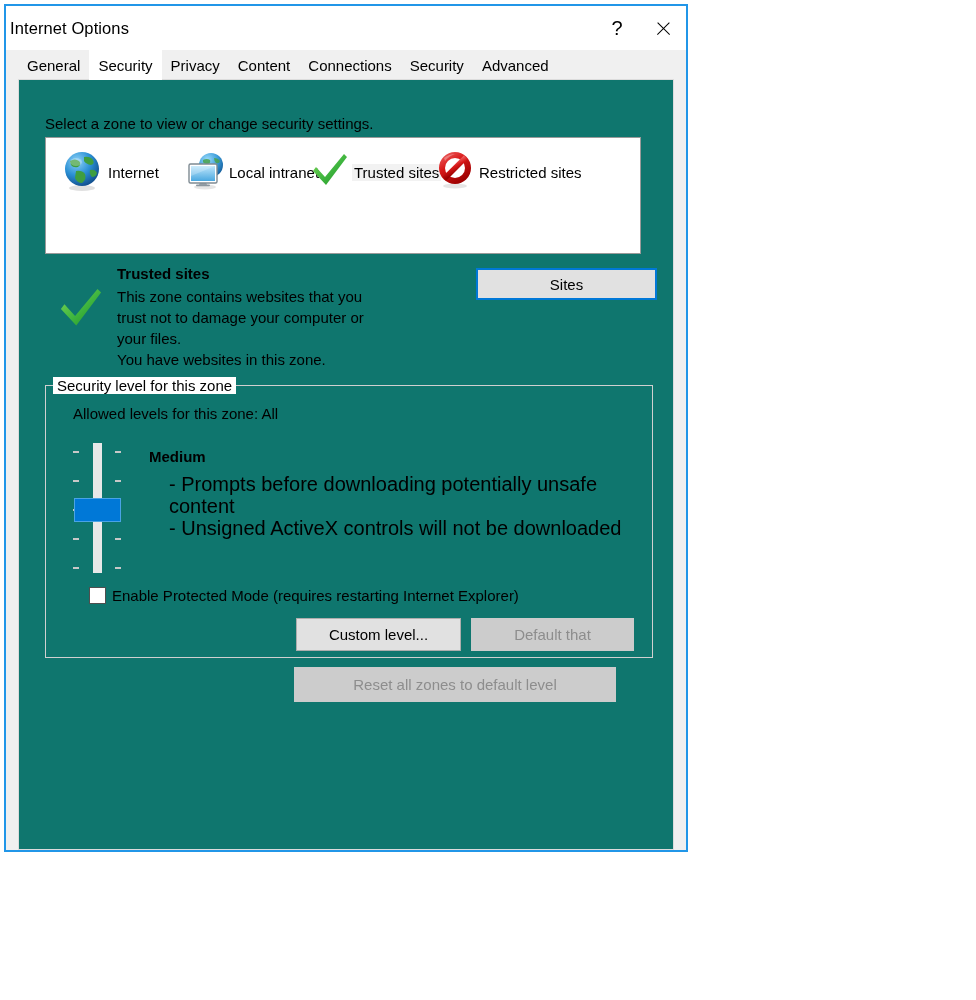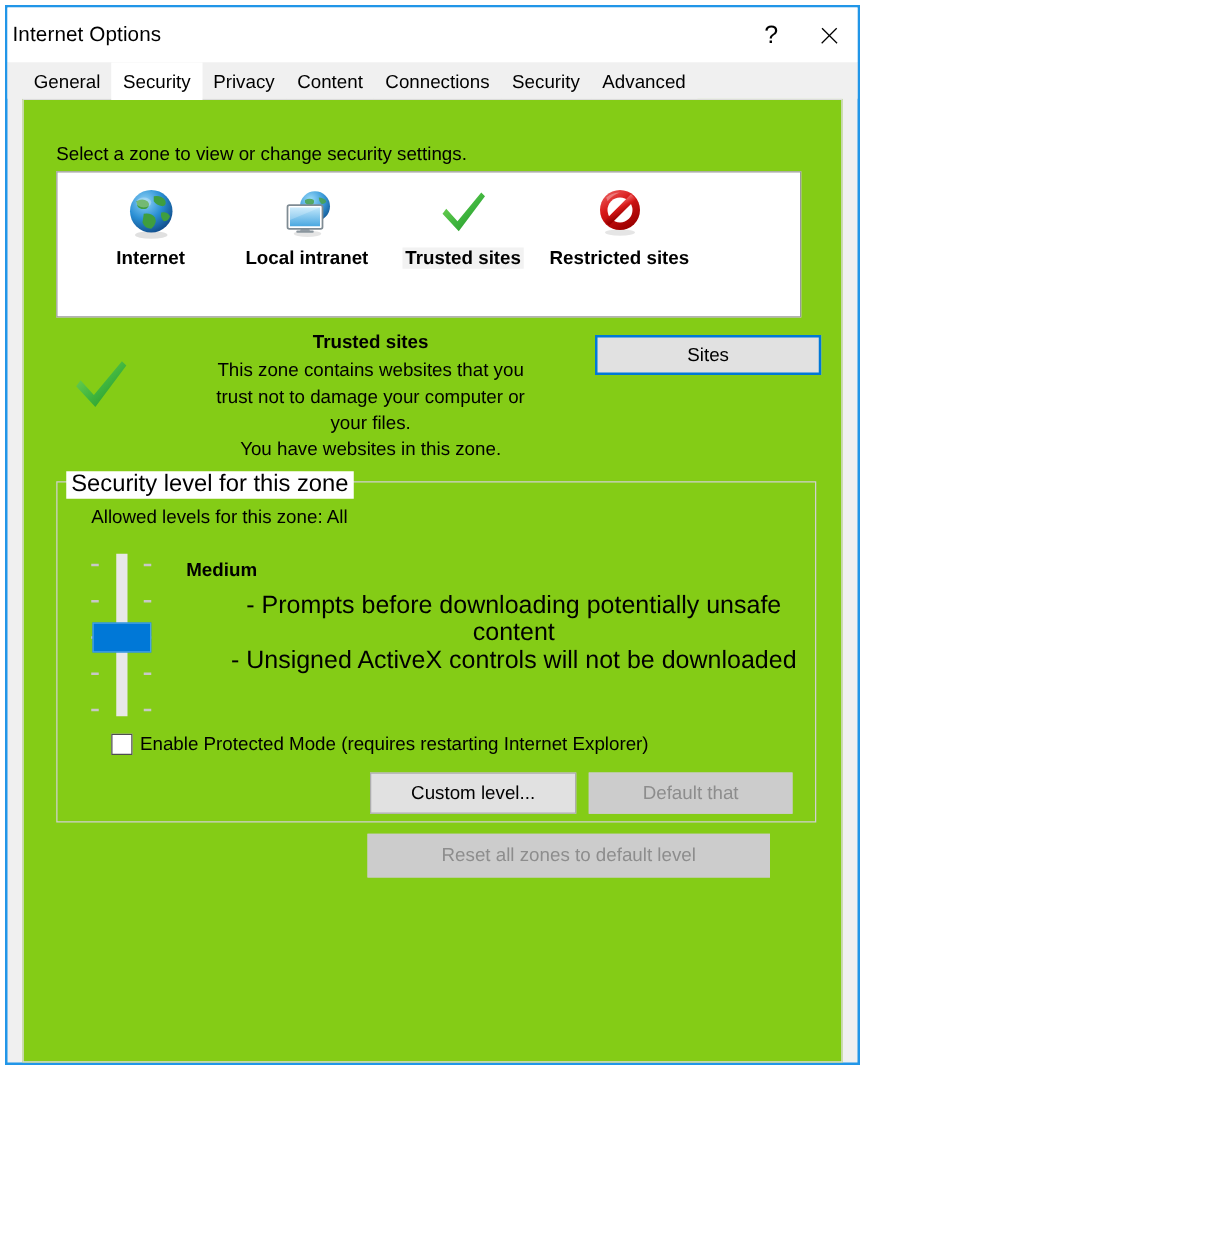--- a/index.html
+++ b/index.html
@@ -107,27 +107,26 @@
     background: #ffffff;
     height: 30px;
     margin-bottom: -1px;
     position: relative;
     z-index: 4;
   }
 
   
   .content-panel {
     margin: 0 12px 0 12px;
-    background: #84cc16;
+    background: #0f766e;
     border: 1px solid #dcdcdc;
     box-sizing: border-box;
     flex: 1 1 auto;
     position: relative;
     overflow: hidden;
-    text-align: center;
   }
 
   
   .footer {
     height: 62px;
     min-height: 62px;
     background: #f0f0f0;
     display: flex;
     align-items: center;
     justify-content: flex-end;
@@ -185,24 +184,23 @@
     box-sizing: border-box;
   }
   .zone-items {
     display: flex;
     padding: 9px 0 0 12px;
     gap: 0;
   }
   .zone-item {
     width: 125px;
     display: flex;
-    flex-direction: column;
+    flex-direction: row;
     align-items: center;
     cursor: default;
-    font-weight: bold;
   }
   .zone-icon {
     width: 48px;
     height: 48px;
     display: flex;
     align-items: center;
     justify-content: center;
   }
   .zone-label {
     margin-top: 3px;
@@ -267,21 +265,21 @@
     left: 0; top: 8px; right: 0; bottom: 0;
     border: 1px solid #d0d0d0;
     box-sizing: border-box;
   }
   .gb-legend {
     position: absolute;
     left: 8px;
     top: 0;
     background: #ffffff;
     padding: 0 4px;
-    font-size: 19px;
+    font-size: 15px;
     color: #000;
     white-space: nowrap;
   }
   .gb-body {
     position: absolute;
     left: 0; top: 8px; right: 0; bottom: 0;
   }
 
   .allowed-levels {
     position: absolute;

